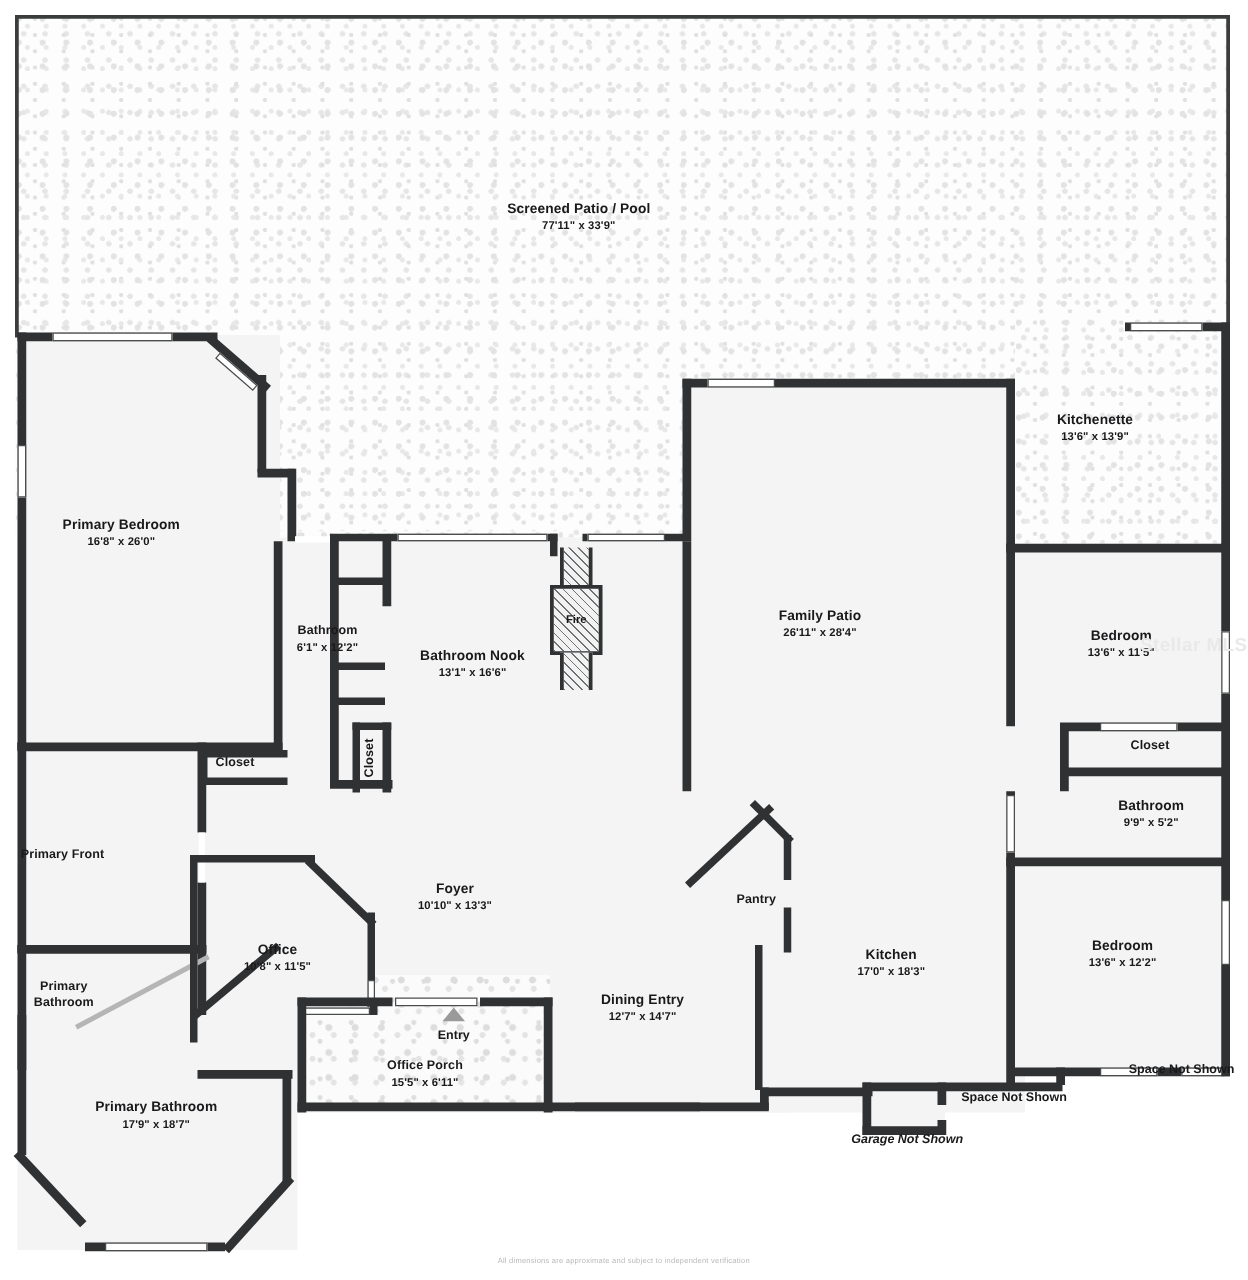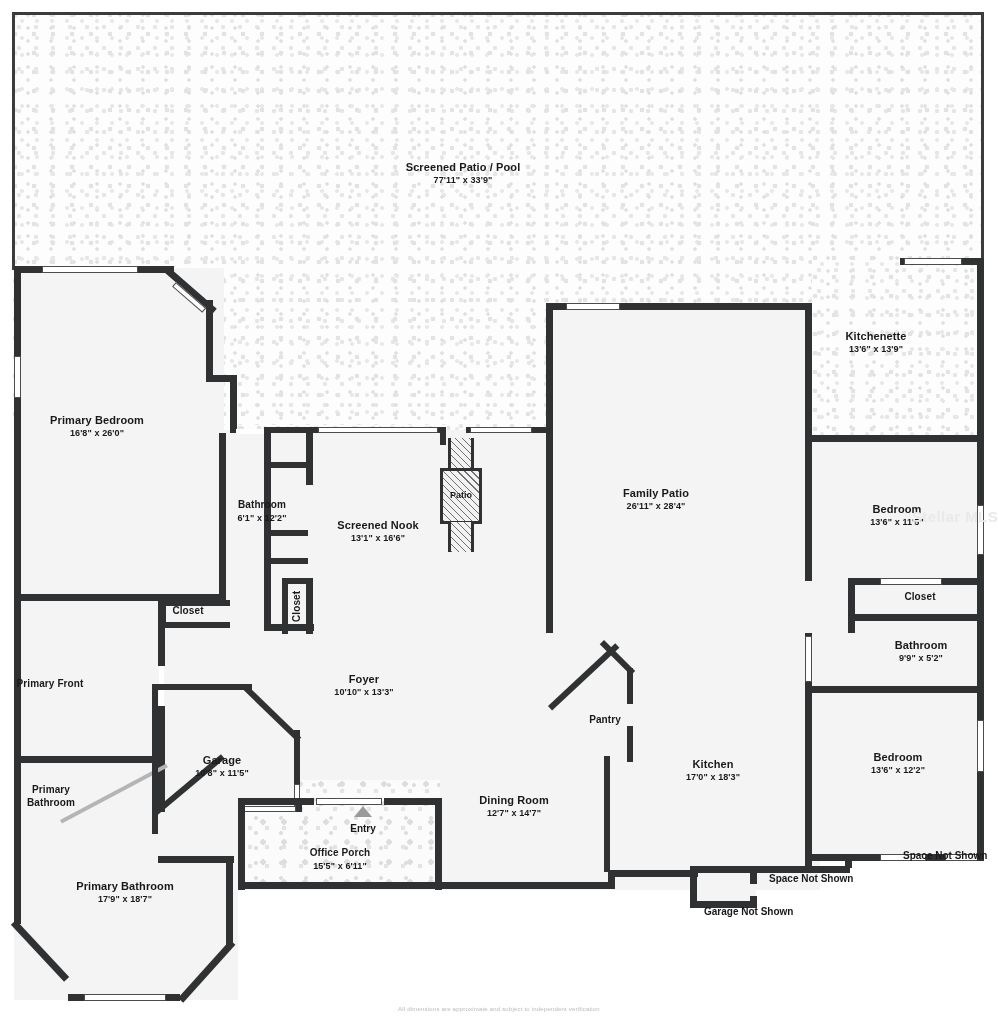--- a/index.html
+++ b/index.html
@@ -188,21 +188,21 @@
 
   <div class="wall" style="left:264px;top:427px;width:182px;height:6px;"></div>
   <div class="window" style="left:318px;top:427px;width:120px;height:6px;"></div>
   <div class="wall" style="left:440px;top:427px;width:6px;height:18px;"></div>
   <div class="wall" style="left:466px;top:427px;width:82px;height:6px;"></div>
   <div class="window" style="left:470px;top:427px;width:62px;height:6px;"></div>
 
   <div class="hatch-stack" style="left:448px;top:438px;width:26px;height:32px;"></div>
   <div class="hatch" style="left:440px;top:468px;width:42px;height:56px;"></div>
   <div class="hatch-stack" style="left:448px;top:522px;width:26px;height:30px;"></div>
-  <div class="fire-label" style="left:461px;top:490px;">Patio</div>
+  <div class="fire-label" style="left:461px;top:490px;">Fire</div>
 
   <div class="wall" style="left:152px;top:684px;width:6px;height:150px;"></div>
   <div class="wall" style="left:152px;top:684px;width:100px;height:6px;"></div>
   <div class="wallrot" style="left:248px;top:686px;width:74px;height:6px;transform:rotate(44deg);"></div>
   <div class="wall" style="left:294px;top:730px;width:6px;height:82px;"></div>
   <div class="wall" style="left:240px;top:806px;width:60px;height:6px;"></div>
   <div class="wallrot" style="left:152px;top:812px;width:90px;height:6px;transform:rotate(-40deg);"></div>
   <div class="window" style="left:240px;top:806px;width:56px;height:6px;"></div>
   <div class="window" style="left:294px;top:784px;width:6px;height:22px;"></div>
 
@@ -267,21 +267,21 @@
     <span class="nm">Primary Bedroom</span>
     <span class="dm">16'8" x 26'0"</span>
   </div>
 
   <div class="label small" style="left:262px;top:499px;">
     <span class="nm">Bathroom</span>
     <span class="dm">6'1" x 12'2"</span>
   </div>
 
   <div class="label" style="left:378px;top:518px;">
-    <span class="nm">Screened Nook</span>
+    <span class="nm">Bathroom Nook</span>
     <span class="dm">13'1" x 16'6"</span>
   </div>
 
   <div class="label" style="left:656px;top:486px;">
     <span class="nm">Family Patio</span>
     <span class="dm">26'11" x 28'4"</span>
   </div>
 
   <div class="label" style="left:876px;top:329px;">
     <span class="nm">Kitchenette</span>
@@ -302,31 +302,31 @@
     <span class="nm">Bedroom</span>
     <span class="dm">13'6" x 12'2"</span>
   </div>
 
   <div class="label" style="left:713px;top:757px;">
     <span class="nm">Kitchen</span>
     <span class="dm">17'0" x 18'3"</span>
   </div>
 
   <div class="label" style="left:514px;top:793px;">
-    <span class="nm">Dining Room</span>
+    <span class="nm">Dining Entry</span>
     <span class="dm">12'7" x 14'7"</span>
   </div>
 
-  <div class="label" style="left:364px;top:672px;">
+  <div class="label" style="left:364px;top:704px;">
     <span class="nm">Foyer</span>
     <span class="dm">10'10" x 13'3"</span>
   </div>
 
   <div class="label" style="left:222px;top:753px;">
-    <span class="nm">Garage</span>
+    <span class="nm">Office</span>
     <span class="dm">10'8" x 11'5"</span>
   </div>
 
   <div class="label small" style="left:340px;top:847px;">
     <span class="nm">Office Porch</span>
     <span class="dm">15'5" x 6'11"</span>
   </div>
 
   <div class="label" style="left:125px;top:879px;">
     <span class="nm">Primary Bathroom</span>
@@ -354,21 +354,21 @@
     <span class="nm">Closet</span>
   </div>
 
   <div class="label small" style="left:605px;top:714px;">
     <span class="nm">Pantry</span>
   </div>
 
   <div class="entry-arrow" style="left:363px;top:806px;"></div>
   <div class="entry-label" style="left:363px;top:823px;">Entry</div>
 
-  <div class="note" style="left:704px;top:906px;">Garage Not Shown</div>
+  <div class="note" style="left:681px;top:906px;font-style:italic;">Garage Not Shown</div>
   <div class="note" style="left:769px;top:873px;">Space Not Shown</div>
   <div class="note" style="left:903px;top:850px;">Space Not Shown</div>
 
   <div class="watermark" style="left:955px;top:508px;">Stellar MLS</div>
 
   <div class="footer" style="top:1006px;">All dimensions are approximate and subject to independent verification</div>
 
 </div>
 
 </body></html>

